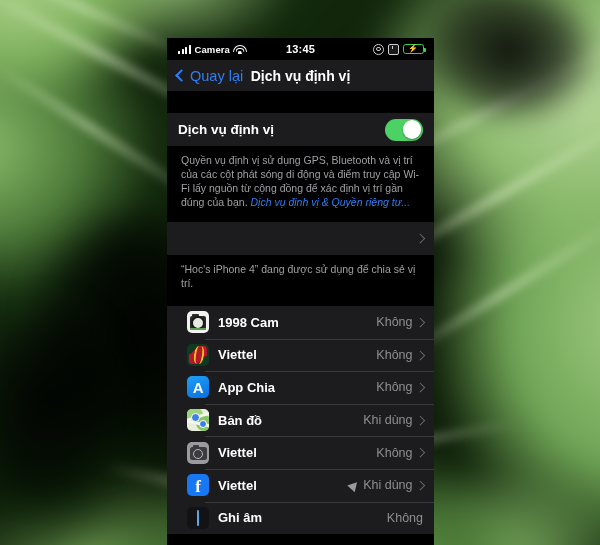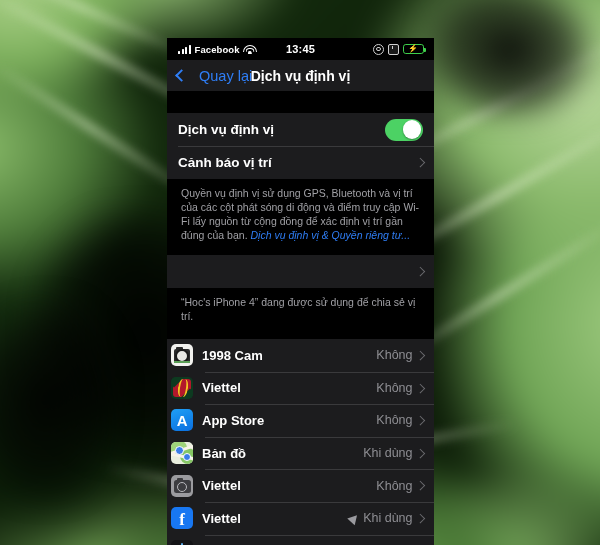--- a/index.html
+++ b/index.html
@@ -139,21 +139,21 @@
   
   .navbar {
     height: 31px;
     display: flex;
     align-items: center;
     position: relative;
     padding: 0 10px;
     background: #1c1c1e;
   }
   .back {
-    display: flex; align-items: center; gap: 11px;
+    display: flex; align-items: center; gap: 2px;
     color: #2f7ef6; font-size: 14.5px; cursor: pointer;
   }
   .chev-l {
     width: 7px; height: 7px; border-left: 2.2px solid #2f7ef6; border-bottom: 2.2px solid #2f7ef6;
     transform: rotate(45deg); margin-right: 2px;
   }
   .nav-title {
     position: absolute; left: 0; right: 0; text-align: center;
     font-size: 14px; font-weight: 700; color: #fff; pointer-events: none;
   }
@@ -202,21 +202,21 @@
   .footnote .lnk { color: #2f7ef6; font-style: italic; }
   .footnote-q {
     font-size: 10.5px; line-height: 14px; color: #a0a0a5;
     padding: 7px 14px 5px 14px;
   }
 
   
   .app-row {
     display: flex; align-items: center;
     height: 32.6px;
-    padding: 0 11px 0 4px;
+    padding: 0 11px 0 20px;
     position: relative;
     cursor: pointer;
   }
   .app-row + .app-row::before {
     content: "";
     position: absolute; left: 38px; right: 0; top: 0;
     height: 1px; background: #3a3a3c;
   }
   .app-icon {
     width: 22px; height: 22px; border-radius: 5px; flex: none;
@@ -306,21 +306,21 @@
   <div class="phone">
 
     <div class="statusbar">
       <div class="sb-left">
         <span class="sig">
             <i></i>
             <i></i>
             <i></i>
             <i></i>
           </span>
-        <span class="carrier">Facebook</span>
+        <span class="carrier">Camera</span>
         <span class="wifi-ic">
           <span></span>
             <span></span>
             <span class="wifi-dot"></span>
         </span>
       </div>
       <div class="sb-time">13:45</div>
       <div class="sb-right">
         <span class="lockrot"></span>
         <span class="alarm-ic"></span>
@@ -342,26 +342,20 @@
 
       <div class="gap"></div>
 
       <div class="group">
         <div class="row">
           <span class="row-label">Dịch vụ định vị</span>
           <span class="toggle">
               <span class="knob"></span>
             </span>
         </div>
-        <div class="row">
-          <span class="row-label">Cảnh báo vị trí</span>
-          <span class="row-right">
-              <span class="chev-r"></span>
-            </span>
-        </div>
       </div>
 
       <div class="footnote">
         <span>Quyền vụ định vị sử dụng GPS, Bluetooth và vị trí của các cột phát sóng di động và điểm truy cập Wi-Fi lấy nguồn từ cộng đồng để xác định vị trí gần đúng của bạn. </span><span class="lnk">Dịch vụ định vị &amp; Quyền riêng tư...</span>
       </div>
 
       <div class="gap-sm"></div>
 
       <div class="group">
         <div class="row">
@@ -403,21 +397,21 @@
           <span class="app-right">
             <span class="app-value">Không</span>
             <span class="chev-r"></span>
           </span>
         </div>
 
         <div class="app-row">
           <span class="app-icon ic-appstore">
             <span class="a">A</span>
           </span>
-          <span class="app-name">App Store</span>
+          <span class="app-name">App Chia</span>
           <span class="app-right">
             <span class="app-value">Không</span>
             <span class="chev-r"></span>
           </span>
         </div>
 
         <div class="app-row">
           <span class="app-icon ic-maps">
             <span class="grn1"></span>
               <span class="grn2"></span>

